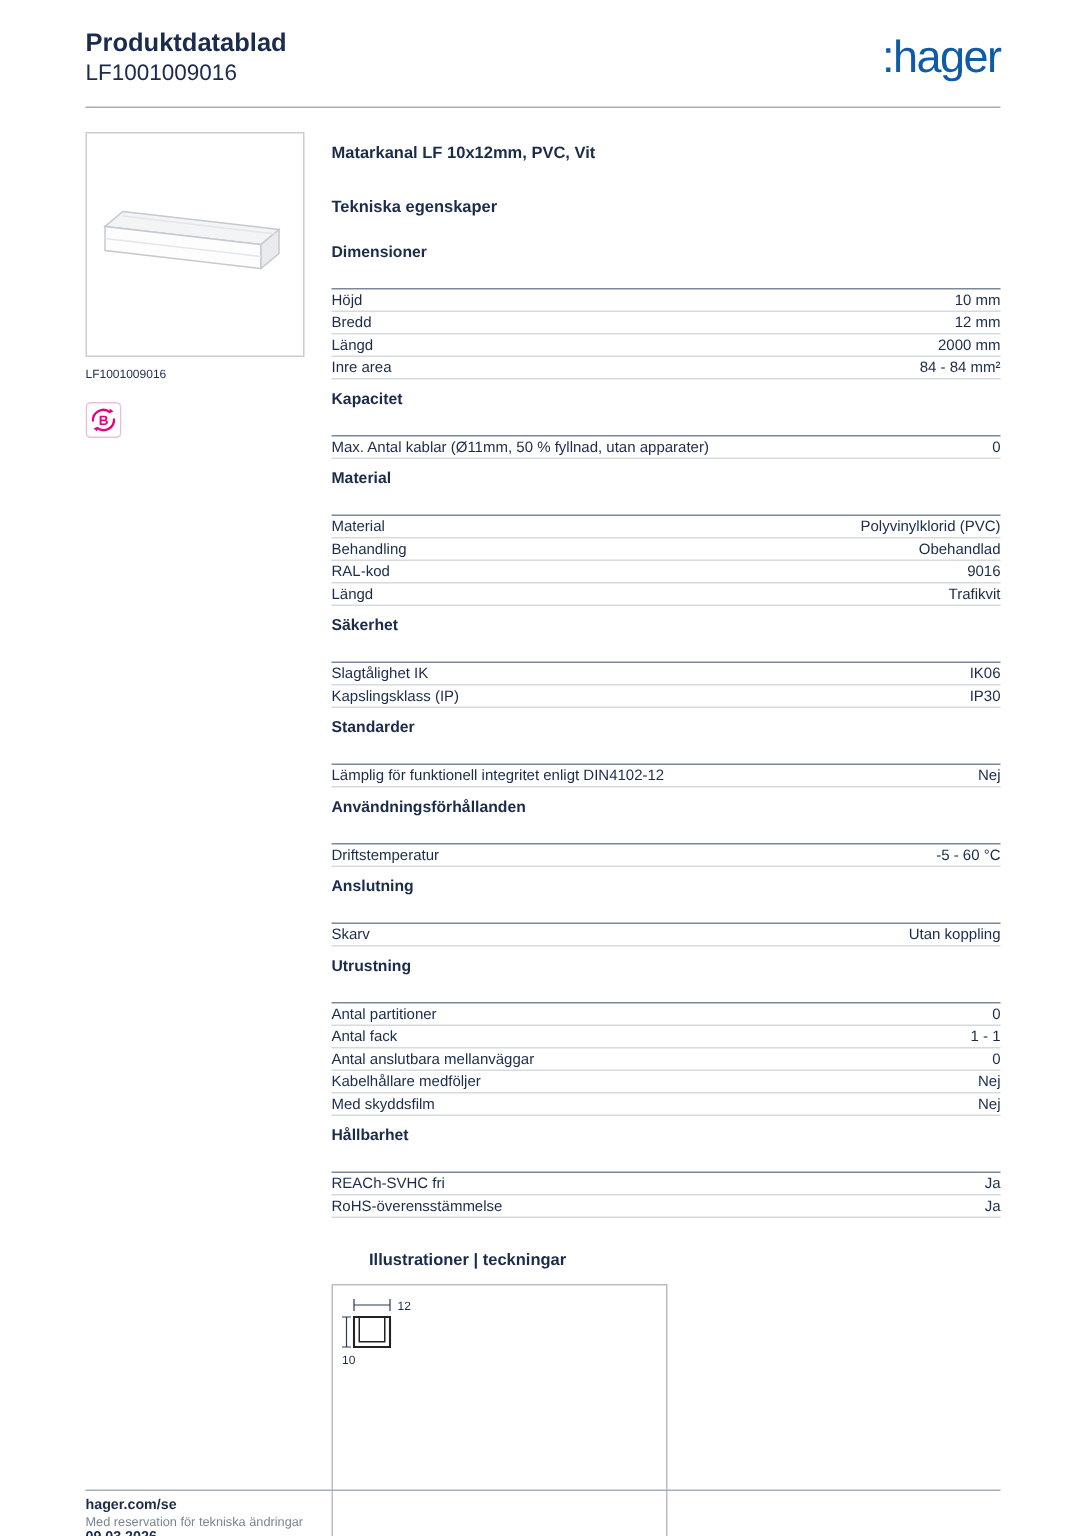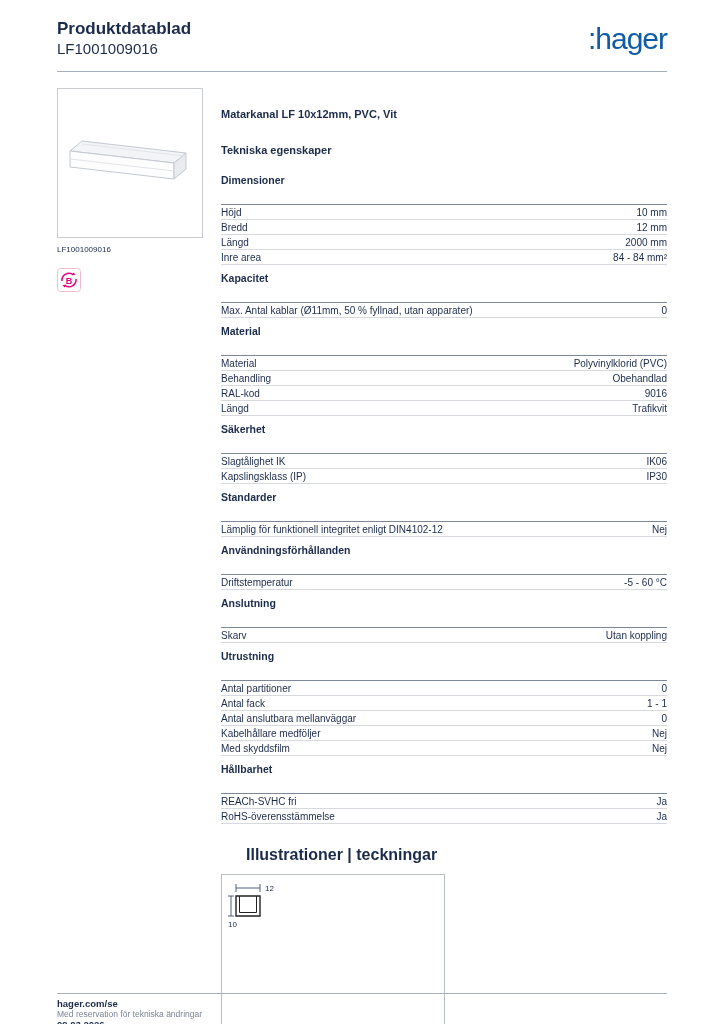--- a/index.html
+++ b/index.html
@@ -20,30 +20,30 @@
 
   
   .content { position:absolute; left:57px; right:57px; top:88px; display:flex; gap:18px; }
   .left-col { width:146px; flex:0 0 146px; }
   .image-box { width:146px; height:150px; border:1px solid #c9cdd3; background:#fff; display:flex; align-items:center; justify-content:center; }
   .image-box svg { width:100%; height:100%; }
   .image-caption { font-size:8px; color:#1b2b4b; margin-top:7px; }
   .cert-icon { margin-top:14px; display:inline-block; }
 
   .right-col { flex:1; min-width:0; }
-  .product-title { font-size:11px; font-weight:bold; margin-top:20px; }
+  .product-title { font-size:11px; font-weight:bold; margin-top:8px; }
   .tech-heading { font-size:11px; font-weight:bold; margin:24px 0 18px; }
 
   .spec-section { margin-bottom:7px; }
   .spec-section-title { font-size:10.5px; font-weight:bold; line-height:12px; padding-bottom:18px; border-bottom:1px solid #7d879a; }
   .spec-row { display:flex; justify-content:space-between; gap:22px; font-size:10px; line-height:11px; padding:1.5px 0; border-bottom:1px solid #d6d9de; }
   .spec-label { text-align:left; }
   .spec-value { text-align:right; white-space:nowrap; }
 
-  .illustrations-heading { font-size:16px; font-weight:bold; margin-top:22px;padding-left:25px; }
+  .illustrations-heading { font-size:11px; font-weight:bold; margin-top:22px;padding-left:25px; }
   .drawing-box { width:224px; height:224px; border:1px solid #b9bec6; margin-top:10px; position:relative; background:#fff; }
   .drawing-box svg { position:absolute; left:4px; top:4px; }
 
   
   .footer-rule { position:absolute; left:57px; right:57px; top:993px; border-top:1px solid #a7aebb; }
   .footer { position:absolute; left:57px; right:41px; top:998px; display:flex; align-items:flex-start;flex-direction:column; }
   .footer > * { flex:1; }
   .footer-left { font-size:9.5px; font-weight:bold; text-align:left; color:#1b2b4b; text-decoration:none; }
   .footer-center { font-size:8.5px; color:#7b8494; text-align:center; }
   .footer-right { font-size:9.5px; font-weight:bold; text-align:right; }

